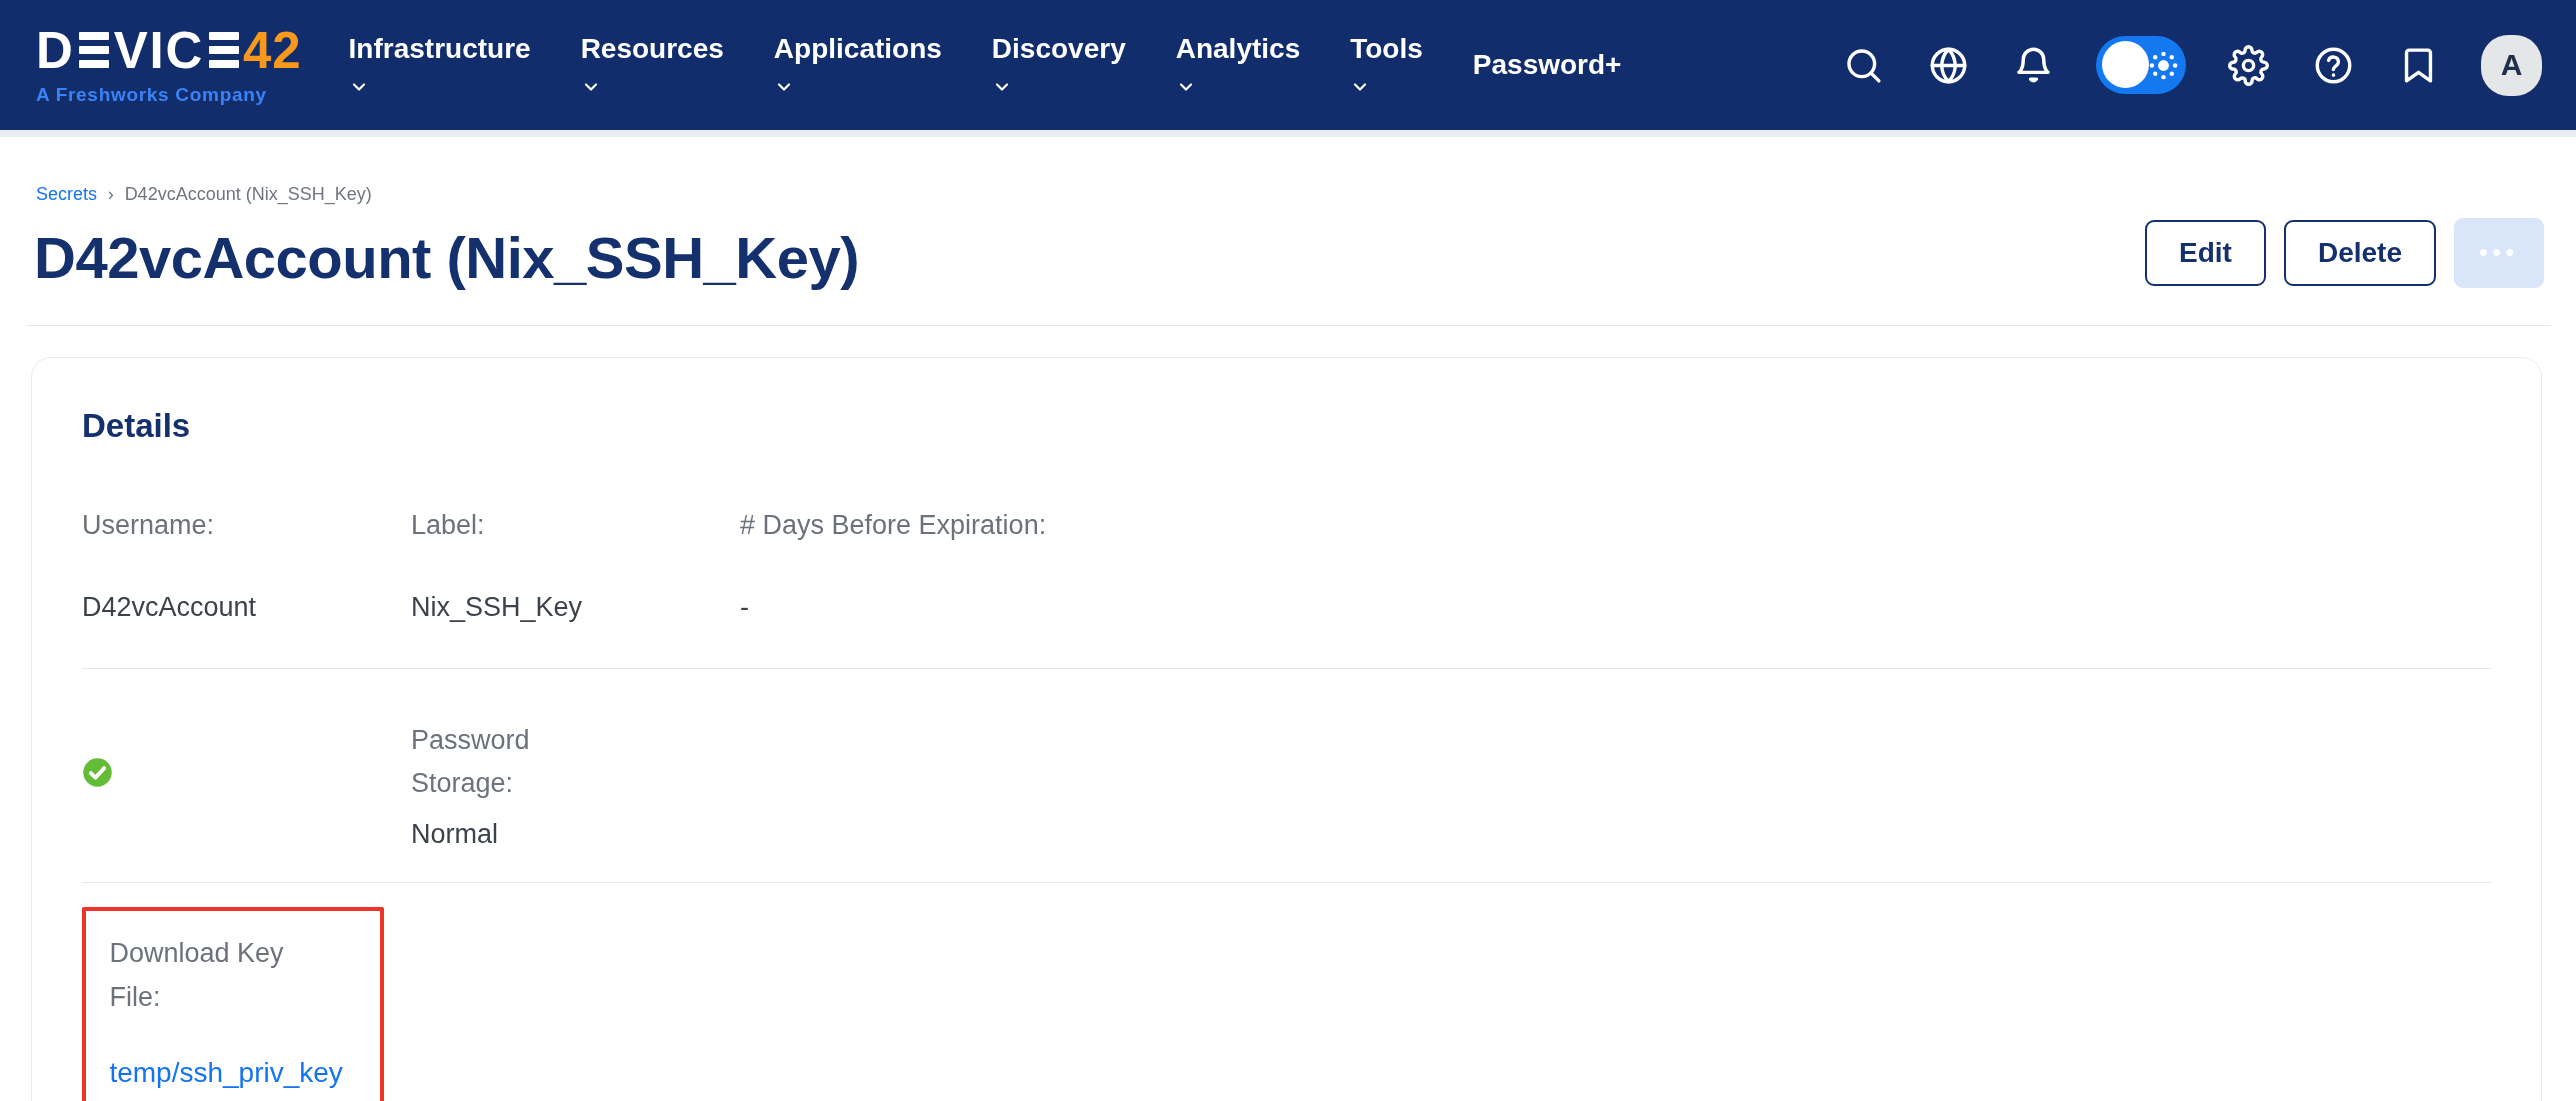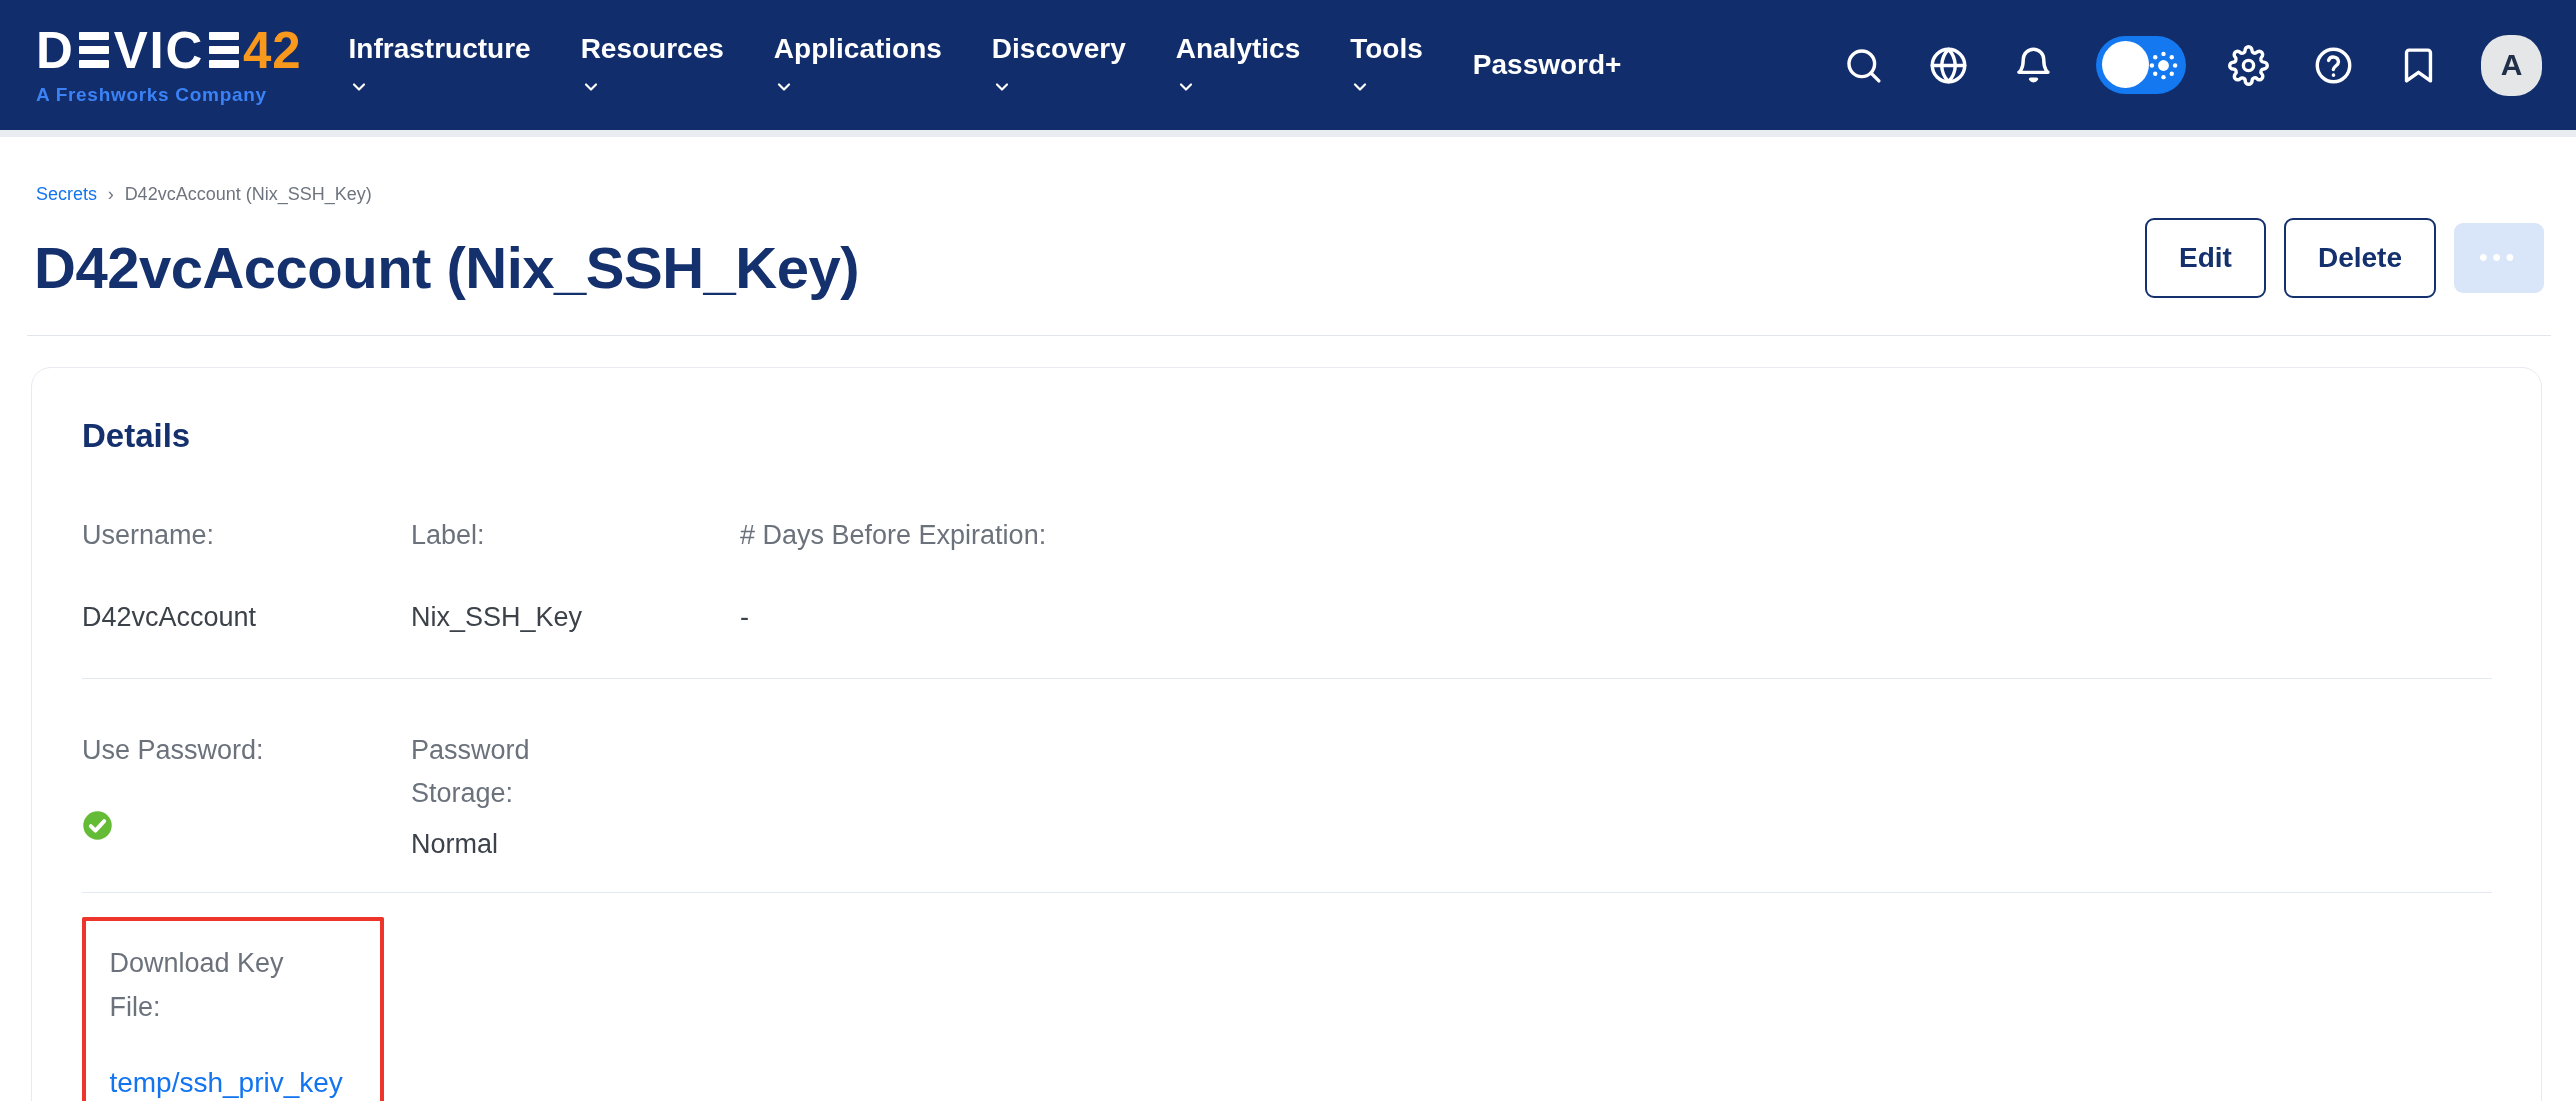--- a/index.html
+++ b/index.html
@@ -73,21 +73,21 @@
 
   .title-row {
     display: flex; align-items: flex-end; justify-content: space-between;
     padding: 12.6px 32px 0 34px;
   }
   .page-title {
     font-size: 58px; font-weight: 800; color: #14316e; letter-spacing: -0.5px;
   }
   .actions { display: flex; align-items: center; gap: 18px; padding-bottom: 3.6px; }
   .btn {
-    height: 80px; padding: 0 32px;
+    height: 66px; padding: 0 32px;
     border: 2.7px solid #14316e; border-radius: 9px; background: #ffffff;
     color: #14316e; font-size: 28px; font-weight: 700;
     font-family: "Liberation Sans", sans-serif;
     display: flex; align-items: center; cursor: pointer;
   }
   .btn-more {
     width: 90px; height: 70px; border: none; border-radius: 9px;
     background: #d9e5f8; color: #ffffff; font-size: 25px; letter-spacing: 4.5px;
     display: flex; align-items: center; justify-content: center; cursor: pointer;
     font-family: "Liberation Sans", sans-serif;
@@ -287,21 +287,20 @@
         <div class="field-label"># Days Before Expiration:</div>
         <div class="field-value">-</div>
       </div>
     </div>
 
     <hr class="section-divider div-1">
 
     
     <div class="fields-grid">
       <div class="field">
-        <div class="field-label">Use Password:</div>
         <svg class="check-badge" viewBox="0 0 24 24">
           <circle cx="12" cy="12" r="11" fill="#64bb36"></circle>
           <polyline points="6.8 12.4 10.4 16 17.2 8.6" fill="none" stroke="#ffffff" stroke-width="3" stroke-linecap="round" stroke-linejoin="round"></polyline>
         </svg>
       </div>
       <div class="field">
         <div class="field-label wrap-narrow">Password Storage:</div>
         <div class="storage-value">Normal</div>
       </div>
     </div>

